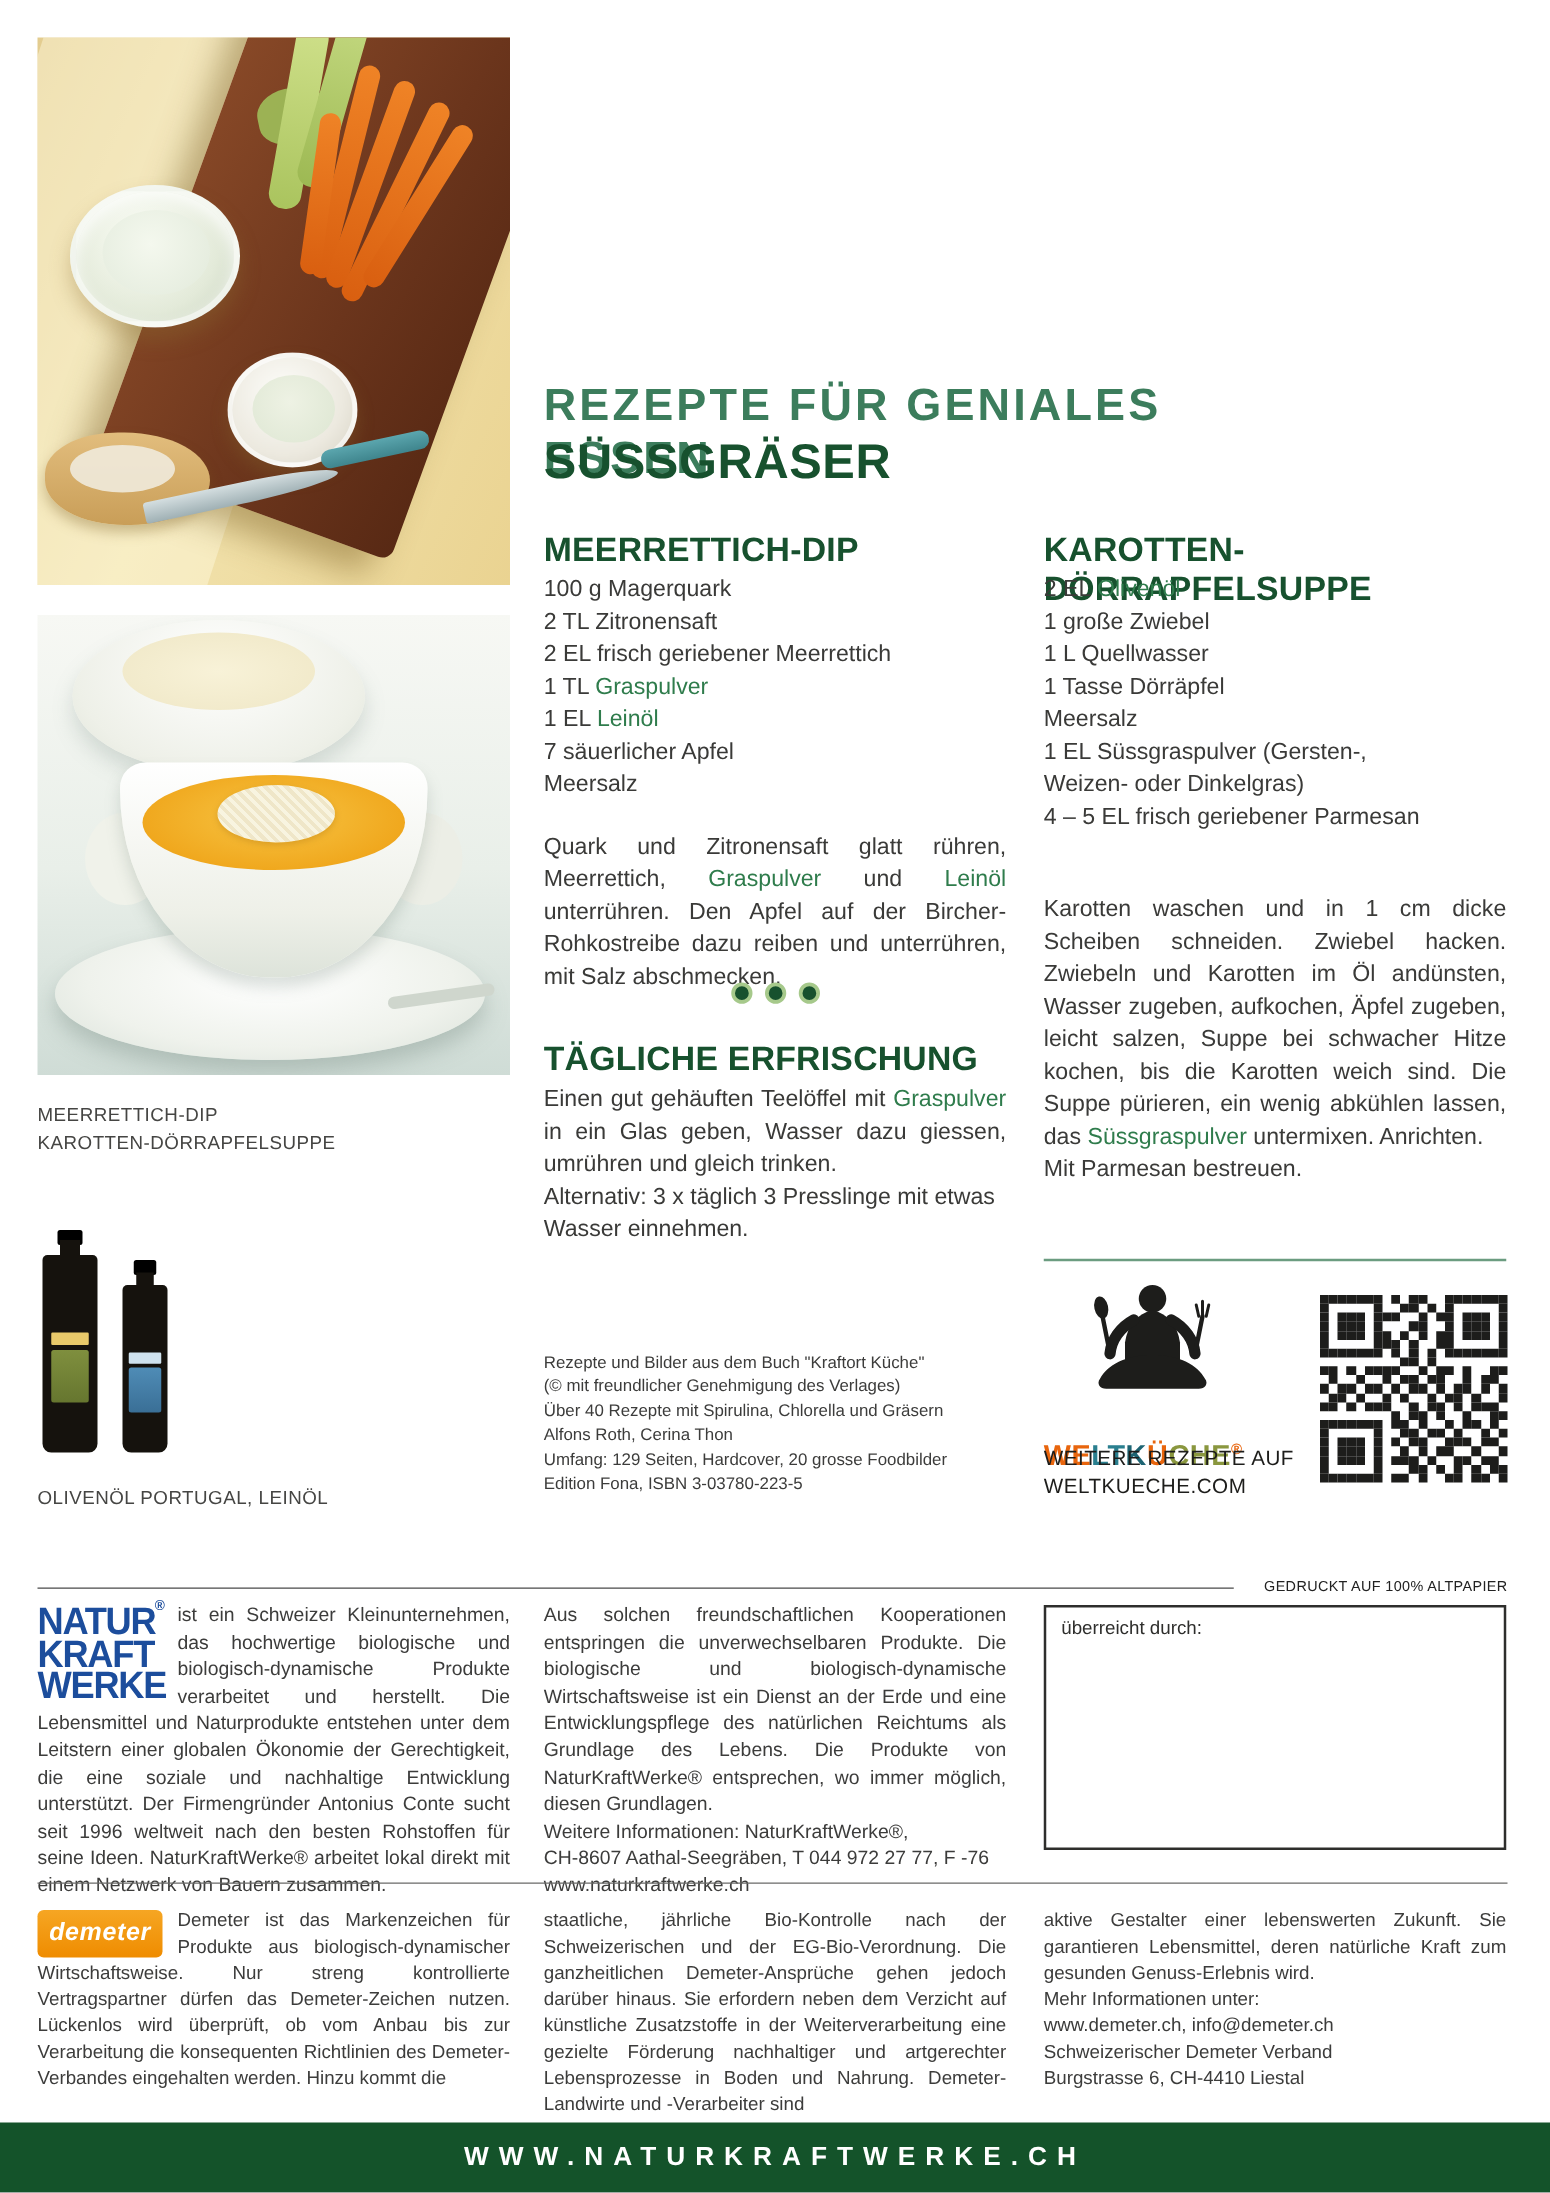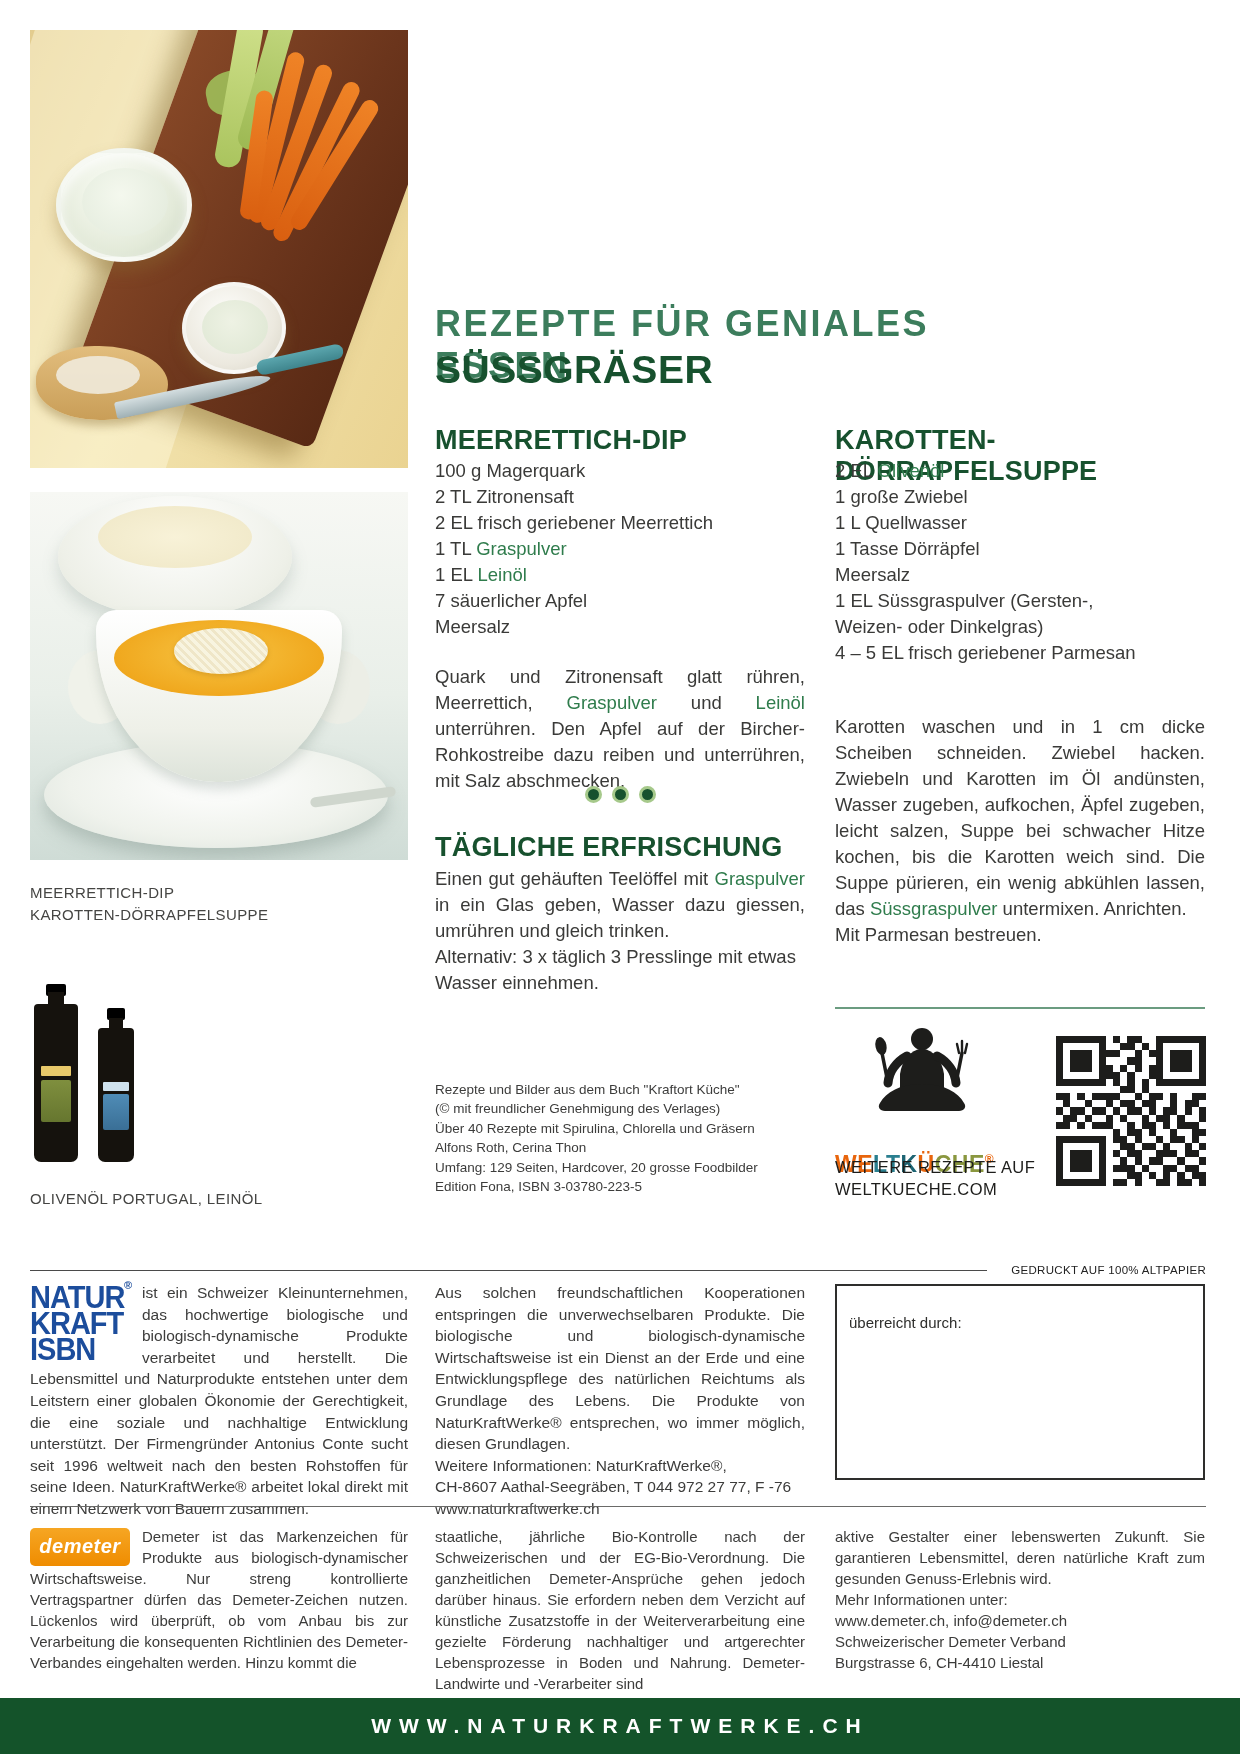--- a/index.html
+++ b/index.html
@@ -91,21 +91,21 @@
   .printnote .line{flex:1;border-top:1.5px solid #4a4a4a;}
   .printnote .txt{font-size:11.5px;letter-spacing:.3px;color:#222;}
 
   .botcol{font-size:15.5px;line-height:21.6px;text-align:justify;color:#3c3c3b;}
   .nkw-col{left:30px;top:1282px;width:378px;}
   .nkw-logo{float:left;width:100px;margin:3px 12px 2px 0;color:var(--nkw-blue);font-weight:800;font-size:29px;line-height:.85;letter-spacing:-1px;transform:scaleY(1.05);transform-origin:top left;position:relative;}
   .nkw-logo .reg{position:absolute;right:-2px;top:-4px;font-size:11px;letter-spacing:0;}
   .mid-col{left:435px;top:1282px;width:370px;}
   .plainlines{text-align:left;}
   .handbox{left:835px;top:1284px;width:370px;height:196px;border:2px solid #2e2e2c;}
-  .handbox .lbl{font-size:15px;padding:8px 12px;color:#2e2e2c;margin-top:20px;}
+  .handbox .lbl{font-size:15px;padding:8px 12px;color:#2e2e2c;}
 
   .divider{left:30px;top:1506px;width:1176px;border-top:1.5px solid #6a6a68;}
 
   .demcol{font-size:15px;line-height:21px;text-align:justify;color:#3c3c3b;}
   .dem1{left:30px;top:1526px;width:378px;}
   .dem2{left:435px;top:1526px;width:370px;}
   .dem3{left:835px;top:1526px;width:370px;}
   .dem-logo{float:left;width:100px;height:38px;margin:2px 12px 2px 0;background:linear-gradient(#f6a623,#ef8c00);border-radius:5px;color:#fff;font-weight:700;font-style:italic;font-size:20px;text-align:center;line-height:36px;letter-spacing:.5px;}
 
   .footer{left:0;top:1698px;width:1240px;height:56px;background:var(--footer-green);}
@@ -686,21 +686,21 @@
   <div class="abs printnote">
     <div class="line"></div>
     <div class="txt">GEDRUCKT AUF 100% ALTPAPIER</div>
   </div>
 
   <div class="abs botcol nkw-col">
     <div class="nkw-logo">
       <span class="reg">®</span>
       <div>NATUR</div>
       <div>KRAFT</div>
-      <div>ISBN</div>
+      <div>WERKE</div>
     </div>
     <span>ist ein Schweizer Kleinunternehmen, das hochwertige biologische und biologisch-dynamische Produkte verarbeitet und herstellt. Die Lebensmittel und Naturprodukte entstehen unter dem Leitstern einer globalen Ökonomie der Gerechtigkeit, die eine soziale und nachhaltige Entwicklung unterstützt. Der Firmengründer Antonius Conte sucht seit 1996 weltweit nach den besten Rohstoffen für seine Ideen. NaturKraftWerke® arbeitet lokal direkt mit einem Netzwerk von Bauern zusammen.</span>
   </div>
 
   <div class="abs botcol mid-col">
     <span>Aus solchen freundschaftlichen Kooperationen entspringen die unverwechselbaren Produkte. Die biologische und biologisch-dynamische Wirtschaftsweise ist ein Dienst an der Erde und eine Entwicklungspflege des natürlichen Reichtums als Grundlage des Lebens. Die Produkte von NaturKraftWerke® entsprechen, wo immer möglich, diesen Grundlagen.</span>
     <div class="plainlines">
         <div class="txt-line">Weitere Informationen: NaturKraftWerke®,</div>
         <div class="txt-line">CH-8607 Aathal-Seegräben, T 044 972 27 77, F -76</div>
         <div class="txt-line">www.naturkraftwerke.ch</div>

